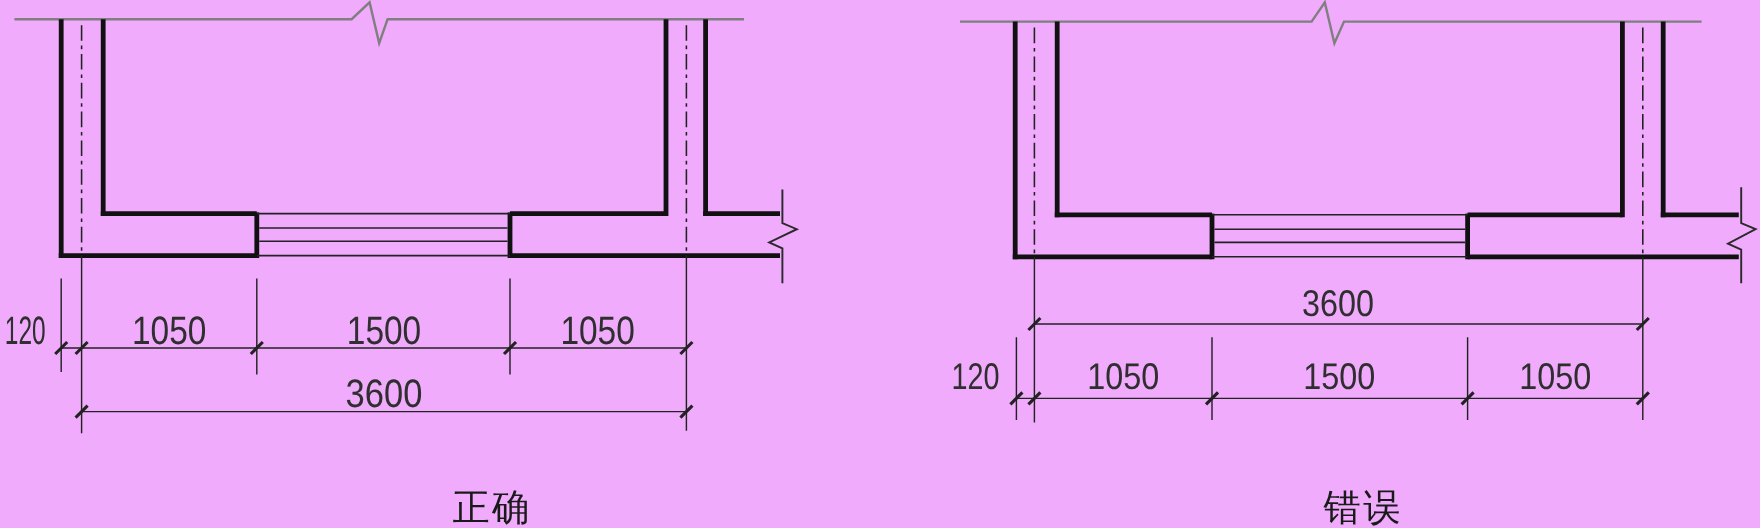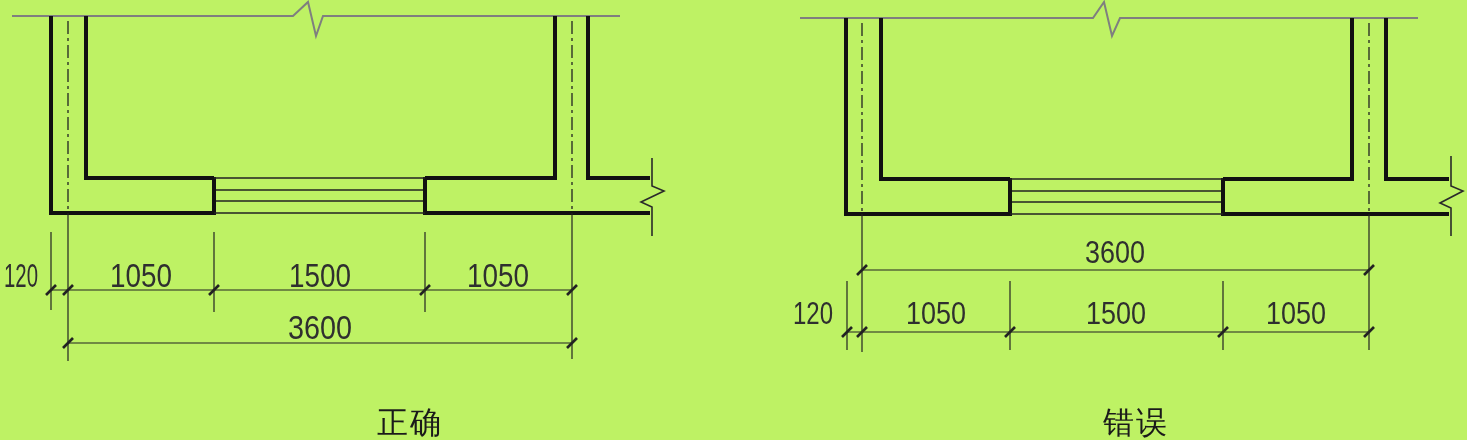--- a/index.html
+++ b/index.html
@@ -1,20 +1,20 @@
 <!DOCTYPE html>
 <html><head>
 <meta charset="utf-8">
 <style>
   html, body { margin: 0; padding: 0; background: #ffffff; }
   .canvas {
     position: relative;
     width: 1467px;
     height: 440px;
-    background: #bef264;
+    background: #f0abfc;
     overflow: hidden;
     font-family: "Liberation Sans", sans-serif;
   }
   figure { margin: 0; padding: 0; position: absolute; top: 0; }
   figure.fig-left  { left: 0; }
   figure.fig-right { left: 760px; }
   svg { display: block; }
   svg text.dim-text {
     font-family: "Liberation Sans", sans-serif;
     fill: #2f2f2f;

